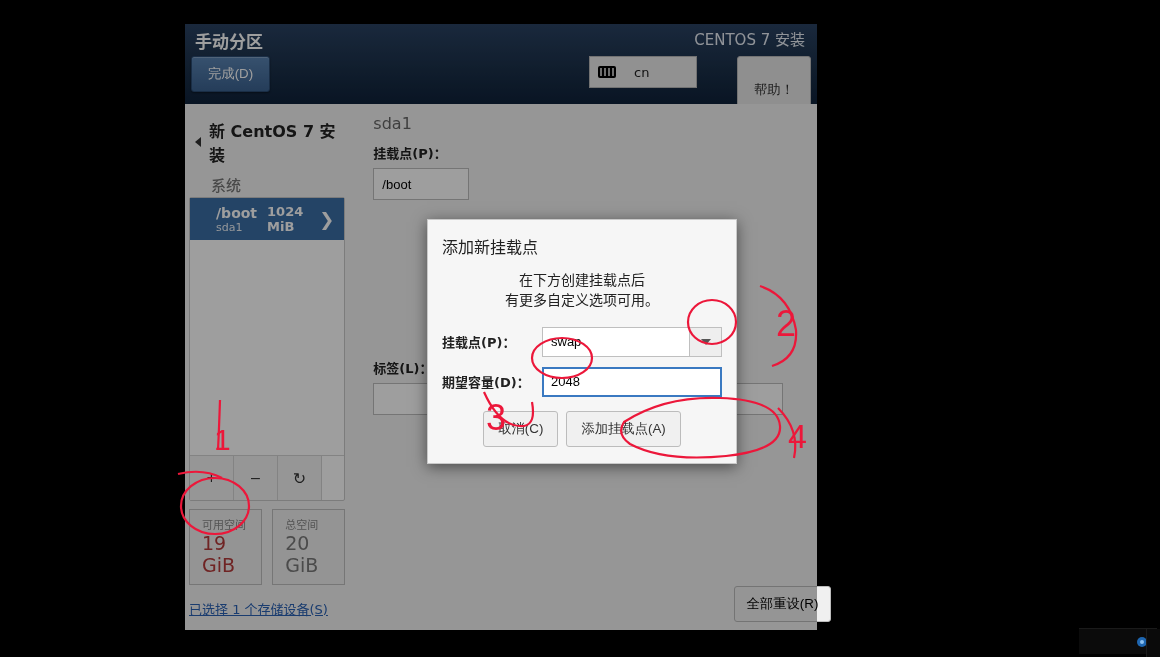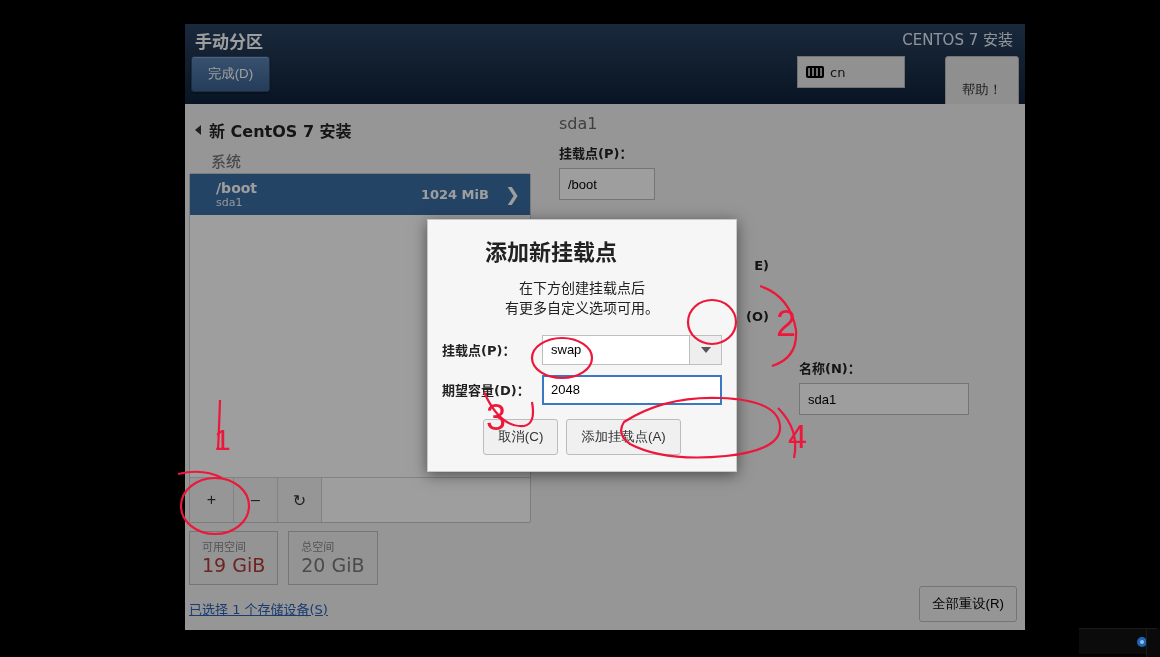--- a/index.html
+++ b/index.html
@@ -1,26 +1,26 @@
 <!DOCTYPE html>
 <html><head>
 <meta charset="utf-8">
 <style>
   * { box-sizing: border-box; margin: 0; padding: 0; }
   html, body { width: 1160px; height: 657px; font-family: "DejaVu Sans", "Noto Sans CJK SC", sans-serif; font-size: 13px; background:#000; color:#222; overflow:hidden; }
   .stage { position:relative; width:1160px; height:657px; background:#000; }
-  .viewport { position:absolute; left:185px; top:24px; width:840px; height:606px; background:#f3f3f3; }
+  .viewport { position:absolute; left:185px; top:24px; width:632px; height:606px; background:#f3f3f3; }
   .overlay-dim { position:absolute; inset:0; background:rgba(0,0,0,0.38); pointer-events:none; z-index:10; }
   
   .header { position:relative; height:80px; background: linear-gradient(180deg,#2a4262 0%, #1a2f48 60%, #0f223a 100%); color:#fff; }
   .header-title { position:absolute; left:10px; top:4px; font-size:17px; font-weight:bold; }
   .header-right-title { position:absolute; right:12px; top:4px; font-size:15px; color:#e9eef5; }
   .done-btn { position:absolute; left:6px; top:32px; background:linear-gradient(#5983b2,#3c6391); border:1px solid #2a4b72; border-radius:3px; color:#fff; padding:8px 16px; box-shadow: inset 0 1px 0 rgba(255,255,255,.25), 0 1px 2px rgba(0,0,0,.4); }
   .help-btn { position:absolute; right:6px; top:32px; background:#e7e7e7; border:1px solid #bcbcbc; border-radius:3px; color:#333; padding:24px 16px; }
-  .kb-ind { position:absolute; right:120px; top:32px; height:32px; width:108px; background:#eaeaea; border:1px solid #b8b8b8; display:flex; align-items:center; padding:0 8px; gap:6px; color:#222;}
+  .kb-ind { position:absolute; right:120px; top:32px; height:32px; width:108px; background:#eaeaea; border:1px solid #b8b8b8; display:flex; align-items:center; padding:0 8px; gap:18px; color:#222;}
   .kb-ind .icon { width:18px; height:12px; background:#000; border-radius:2px; position:relative; }
   .kb-ind .icon::after{ content:""; position:absolute; inset:2px; background:repeating-linear-gradient(90deg,#fff 0 2px, transparent 2px 4px); opacity:.7;}
   
   .body { position:absolute; left:0; top:80px; right:0; bottom:0; display:flex; background:#f3f3f3; }
   .leftpane { width:352px; padding:8px 0 8px 0; display:flex; flex-direction:column; }
   .rightpane { flex:1; padding:10px 16px 10px 24px; }
 
   .tree-head { padding:6px 10px; font-size:16px; font-weight:bold; display:flex; align-items:center; gap:4px;}
   .tree-sub  { padding:2px 10px 2px 26px; font-size:15px; color:#777; font-weight:500;}
   .scroll-box { position:relative; border:1px solid #c9c9c9; border-radius:2px; margin:0 4px; flex:1; background:#fff; display:flex; flex-direction:column;}
@@ -47,21 +47,21 @@
   
   .section-title { font-size:16px; color:#666; margin-bottom:10px;}
   .form-grid { display:grid; grid-template-columns: 210px 210px; column-gap:30px; row-gap:28px;}
   .field-label { font-size:13px; font-weight:bold; margin-bottom:6px; }
   .text-input { height:32px; padding:4px 8px; border:1px solid #bdbdbd; background:#fff; font-size:13px; width:100%; }
   .static-text { font-size:13px; color:#222; }
   .btn { padding:8px 14px; background:#f0f0f0; border:1px solid #bcbcbc; border-radius:3px; color:#333;}
 
   
   .modal { position:absolute; left:427px; top:219px; width:310px; background:#f6f6f6; border:1px solid #c9c9c9; box-shadow:0 3px 14px rgba(0,0,0,.5); z-index:30; padding:14px 14px 16px; }
-  .modal h3 { font-size:22px; font-weight:bold; margin-bottom:12px;margin-left:43px;}
+  .modal h3 { font-size:16px; font-weight:normal; margin-bottom:12px;}
   .modal .desc { text-align:center; font-size:14px; line-height:1.45; margin-bottom:16px; white-space:pre-line;}
   .modal .row { display:flex; align-items:center; gap:10px; margin-bottom:10px; }
   .modal .row label { width:90px; font-size:13px; font-weight:bold; }
   .modal .row .field { flex:1; }
   .modal .inp { height:30px; width:100%; padding:3px 8px; border:1px solid #bfbfbf; background:#fff; font-size:13px;}
   .modal .inp.focus { border:2px solid #3a79c1; padding:2px 7px;}
   .modal .combo2 { display:flex; }
   .modal .combo2 .inp{ flex:1;}
   .modal .combo2 .dd { width:32px; border:1px solid #bfbfbf; border-left:none; background:#eee; display:flex; align-items:center; justify-content:center;}
   .modal .btns{ display:flex; gap:8px; justify-content:center; margin-top:14px;}

